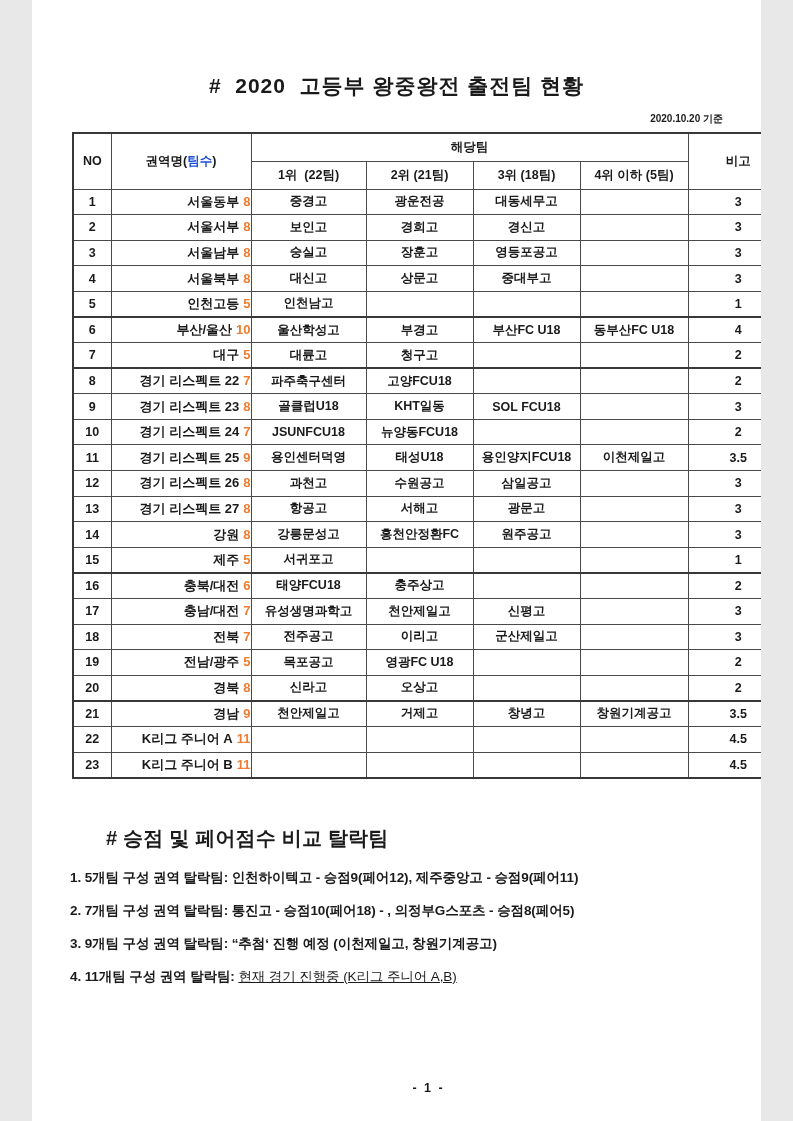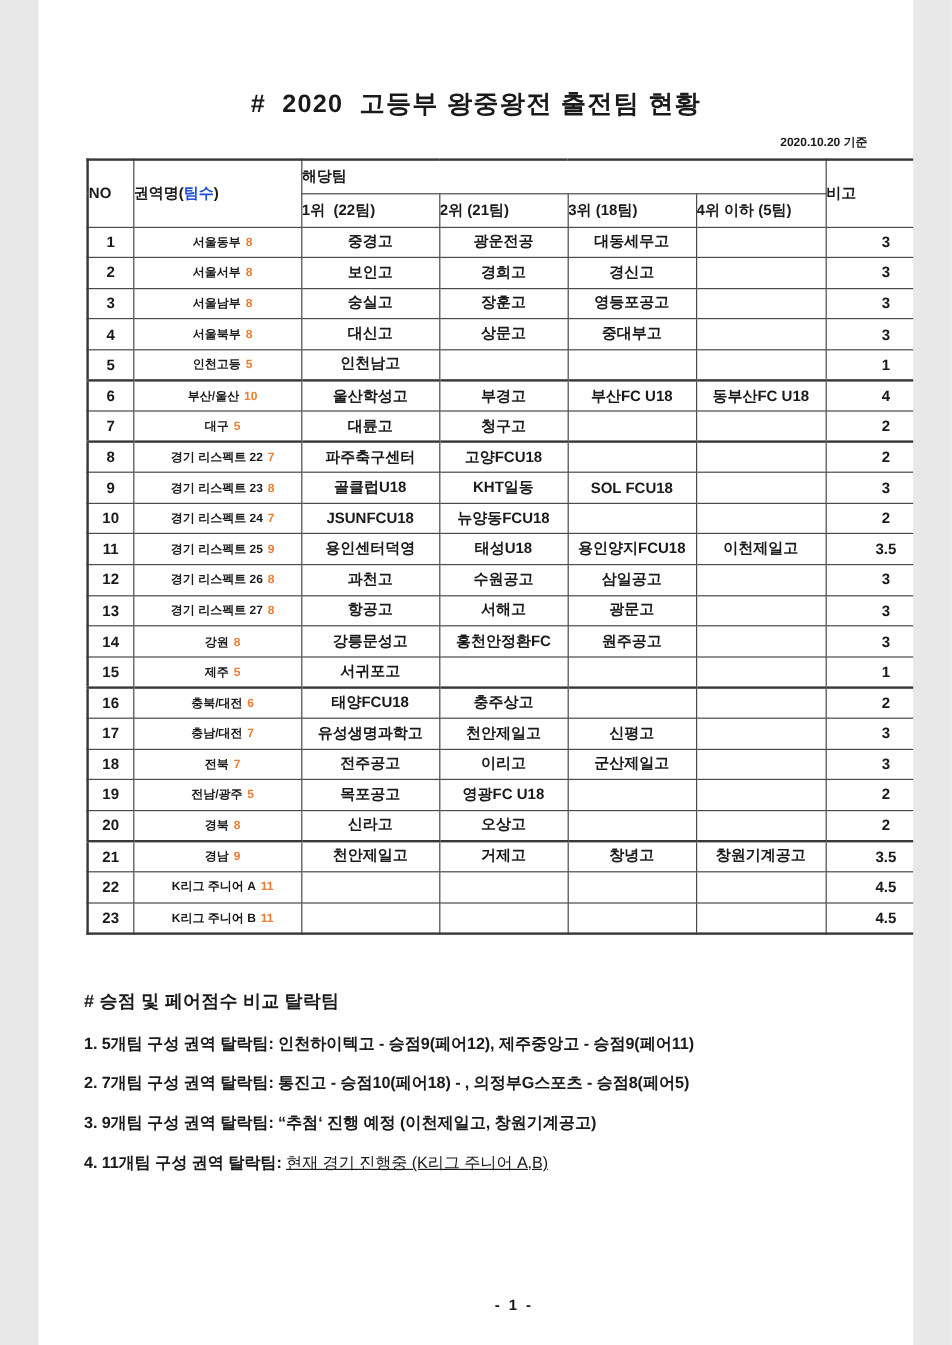--- a/index.html
+++ b/index.html
@@ -21,33 +21,33 @@
   table.team-table {
     border-collapse:collapse; table-layout:fixed;
     margin-left:40px; width:716px;
     border:2px solid #383838;
   }
   .team-table th, .team-table td {
     border:1px solid #4a4a4a; padding:0; overflow:hidden; white-space:nowrap;
   }
   .team-table thead tr { height:28px; }
   .team-table th {
-    font-size:12.5px; font-weight:bold; text-align:left; white-space:pre;
+    font-size:12.5px; font-weight:bold; text-align:center; white-space:pre;
     background:#fff;
   }
   .team-table tbody tr { height:25.6px; }
   .team-table tbody tr.sep td { border-top-width:2px; border-top-color:#383838; }
   td.c-no   { text-align:center; font-size:12.5px; font-weight:600; }
-  td.c-region { text-align:center; padding-left:9px; font-size:10px; font-weight:bold; }
+  td.c-region { text-align:right; padding-left:9px; font-size:13px; font-weight:bold; }
   td.c-team { text-align:center; font-size:12.5px; font-weight:bold; }
   td.c-note { text-align:center; font-size:12.5px; font-weight:600; }
   .count { color:#ED7D31; margin-left:4px; }
   .count-label { color:#1d4ed8; }
   .notes { margin:46px 36px 0 38px; }
-  .notes-heading { font-size:15px; font-weight:bold; margin-bottom:17px; letter-spacing:0.2px; }
+  .notes-heading { font-size:20px; font-weight:bold; margin-bottom:17px; letter-spacing:0.2px;margin-left:36px; }
   .note-item { font-size:13.5px; font-weight:bold; margin-bottom:15px; letter-spacing:-0.1px; }
   .note-emph { font-weight:normal; text-decoration:underline; }
   .page-num {
     position:absolute; top:1081px; left:0; width:793px;
     text-align:center; font-size:12.5px; font-weight:600; letter-spacing:2px;
   }
 </style>
 </head>
 <body>
 

